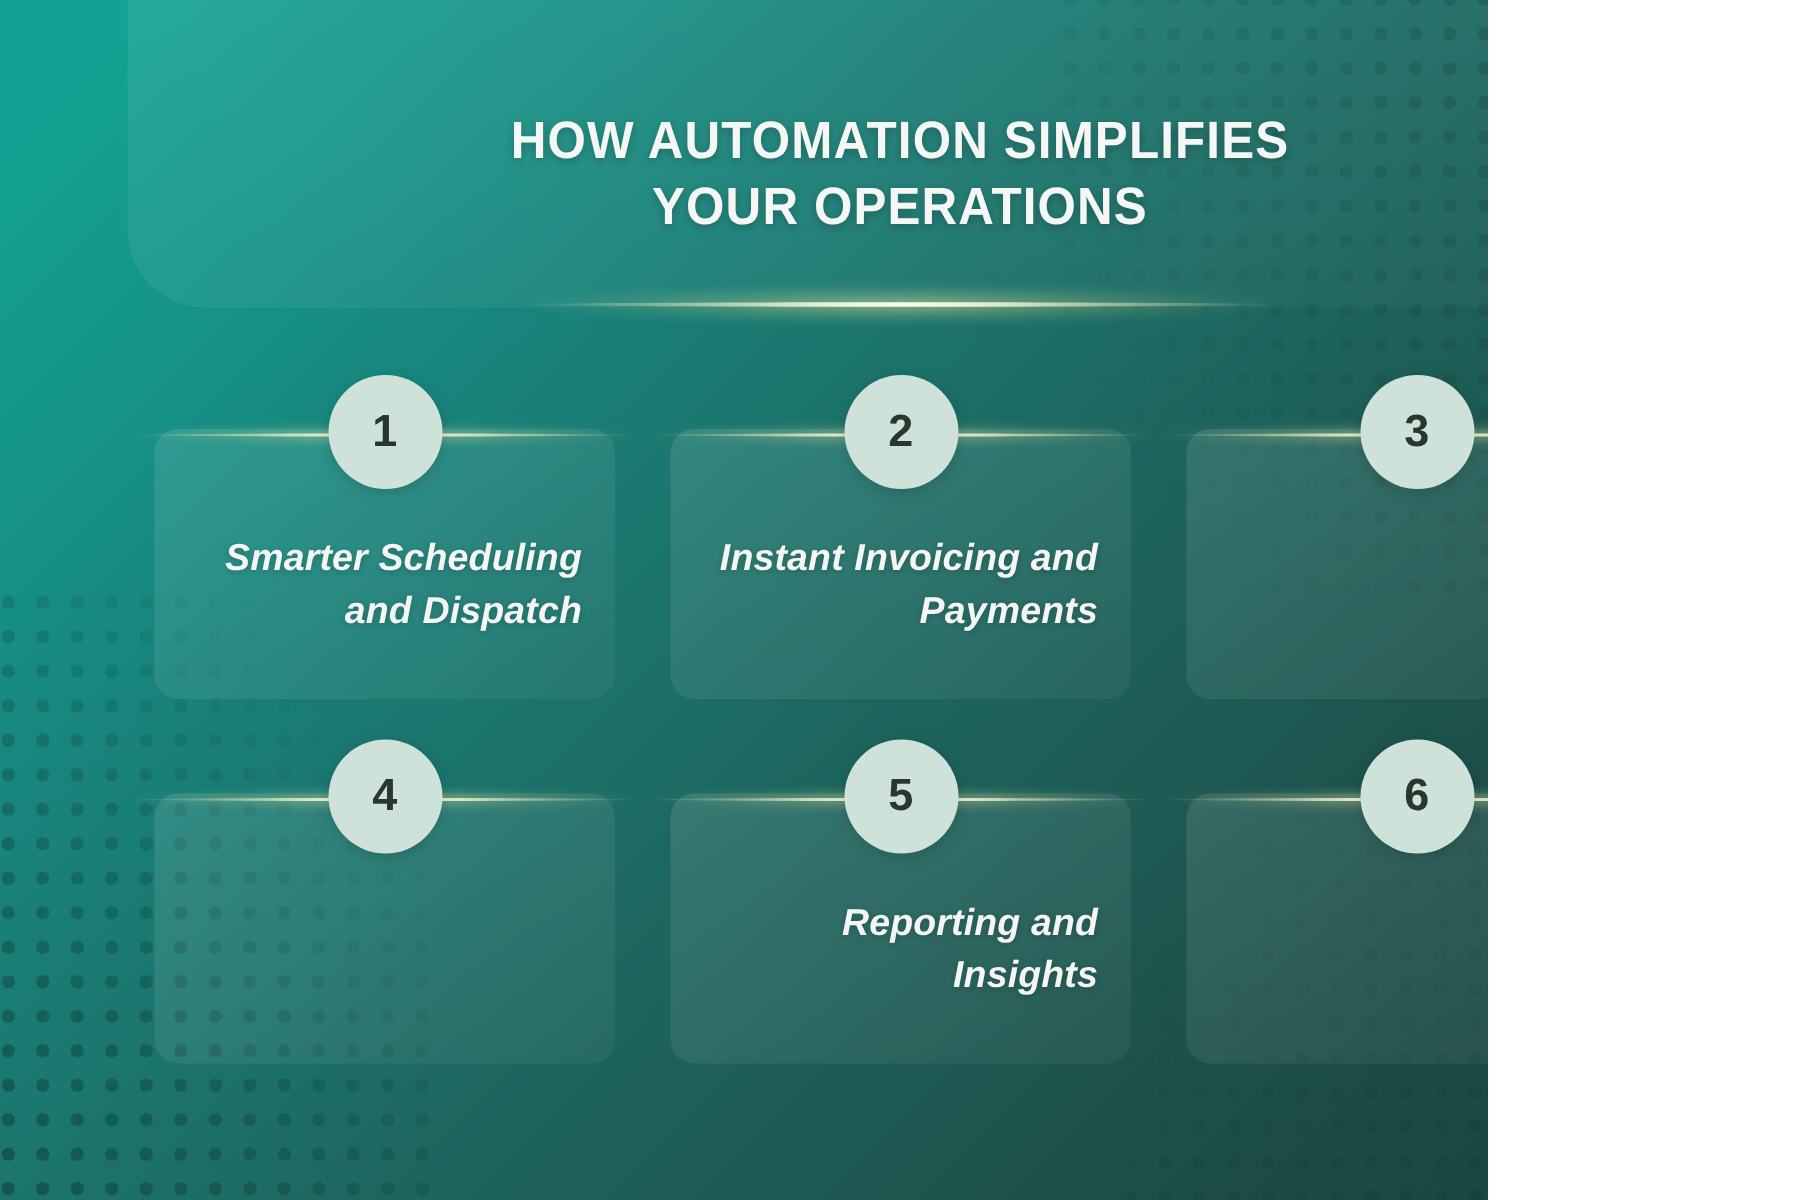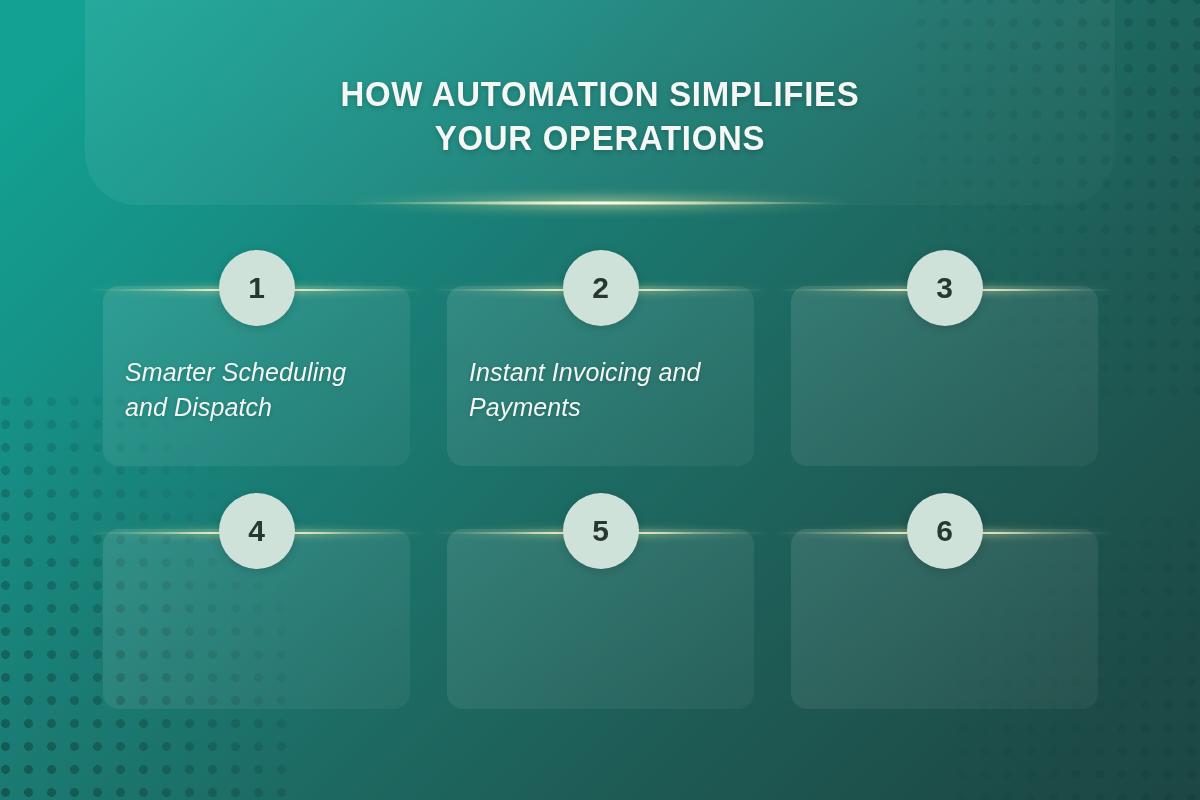--- a/index.html
+++ b/index.html
@@ -9,21 +9,21 @@
   body {
     width: 1200px;
     height: 800px;
     overflow: hidden;
     font-family: "Liberation Sans", sans-serif;
   }
 
   
   .stage {
     position: relative;
-    width: 1200px;
+    width: 992px;
     height: 800px;
     background:
       linear-gradient(135deg,
         #12a192 0%,
         #12a192 6%,
         #169287 20%,
         #1a7c74 38%,
         #1d6a62 55%,
         #1e5a54 72%,
         #1d4d48 88%,
@@ -194,25 +194,25 @@
     font-family: "Liberation Sans", sans-serif;
     font-weight: bold;
     font-size: 30px;
     line-height: 1;
     box-shadow: 0 2px 10px rgba(0,0,0,0.16);
   }
 
   .card-label {
     color: #f3f6f3;
     font-family: "Liberation Sans", sans-serif;
-    font-weight: normal;
+    font-weight: bold;
     font-style: italic;
     font-size: 25px;
     line-height: 35px;
-    text-align: left;
+    text-align: right;
     letter-spacing: 0.1px;
     text-shadow: 0 1px 4px rgba(0,0,0,0.20);
   }
 </style>
 </head>
 <body>
 
 <div class="stage">
 
   <div class="dots dots-bl"></div>
@@ -264,20 +264,21 @@
       </div>
       <div class="badge">4</div>
     </div>
 
     <div class="card">
       <div class="glow card-glow">
         <div class="glow-halo"></div>
         <div class="glow-core"></div>
       </div>
       <div class="badge">5</div>
+      <div class="card-label">Reporting and Insights</div>
     </div>
 
     <div class="card">
       <div class="glow card-glow">
         <div class="glow-halo"></div>
         <div class="glow-core"></div>
       </div>
       <div class="badge">6</div>
     </div>
 

